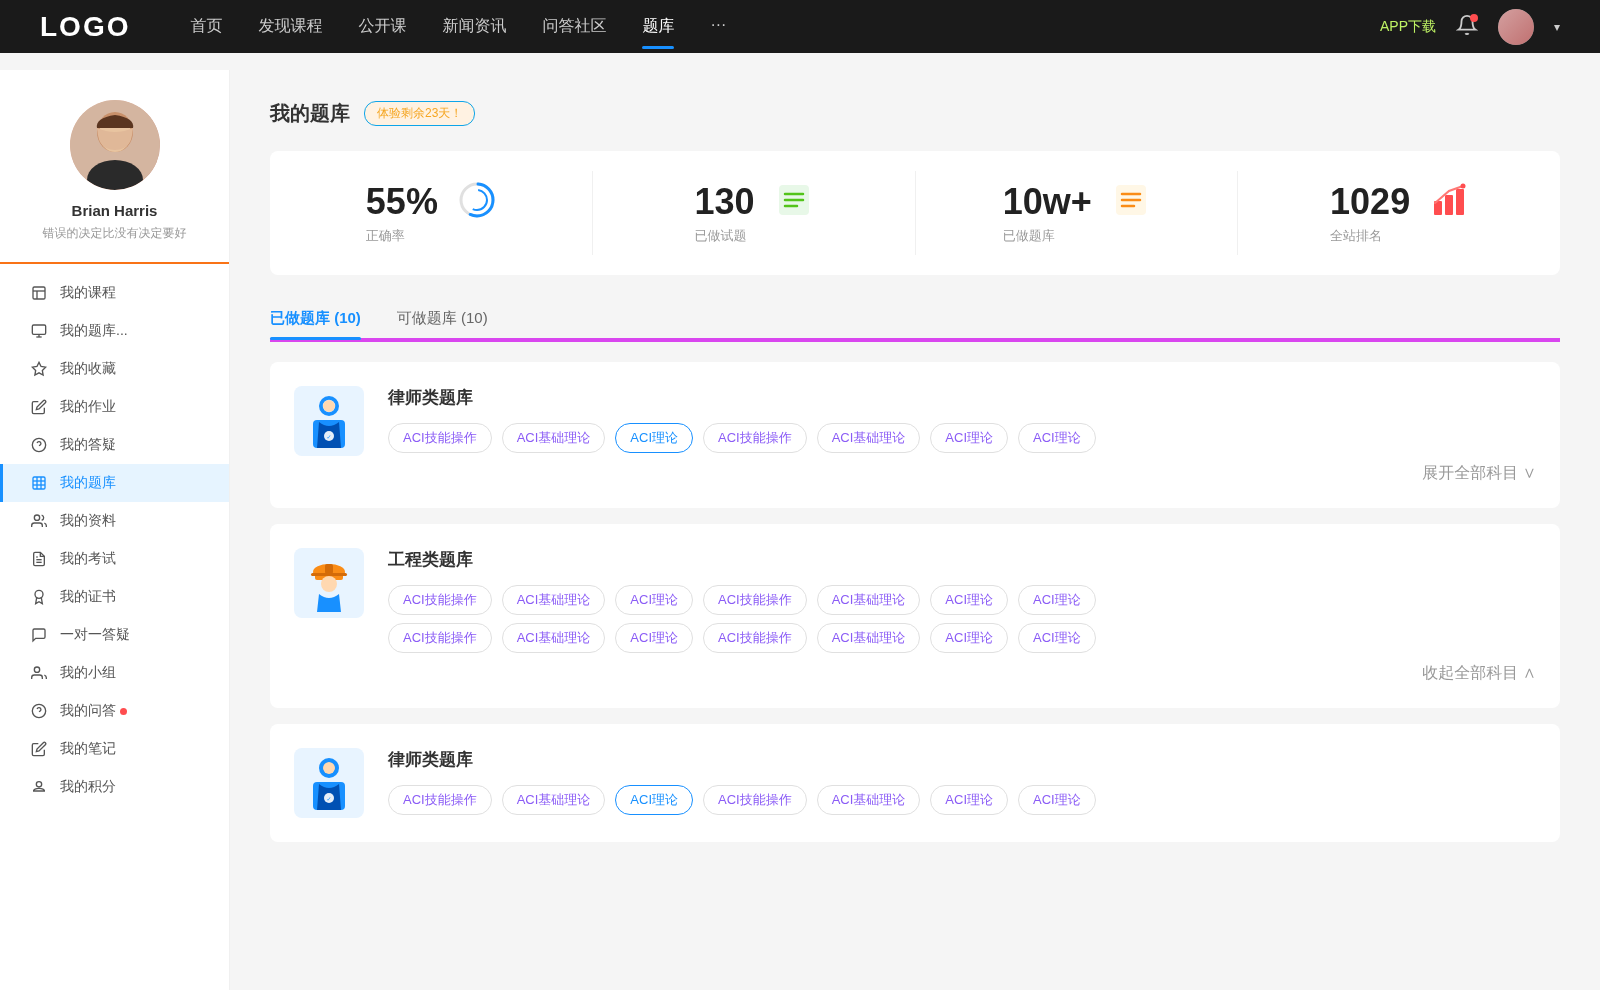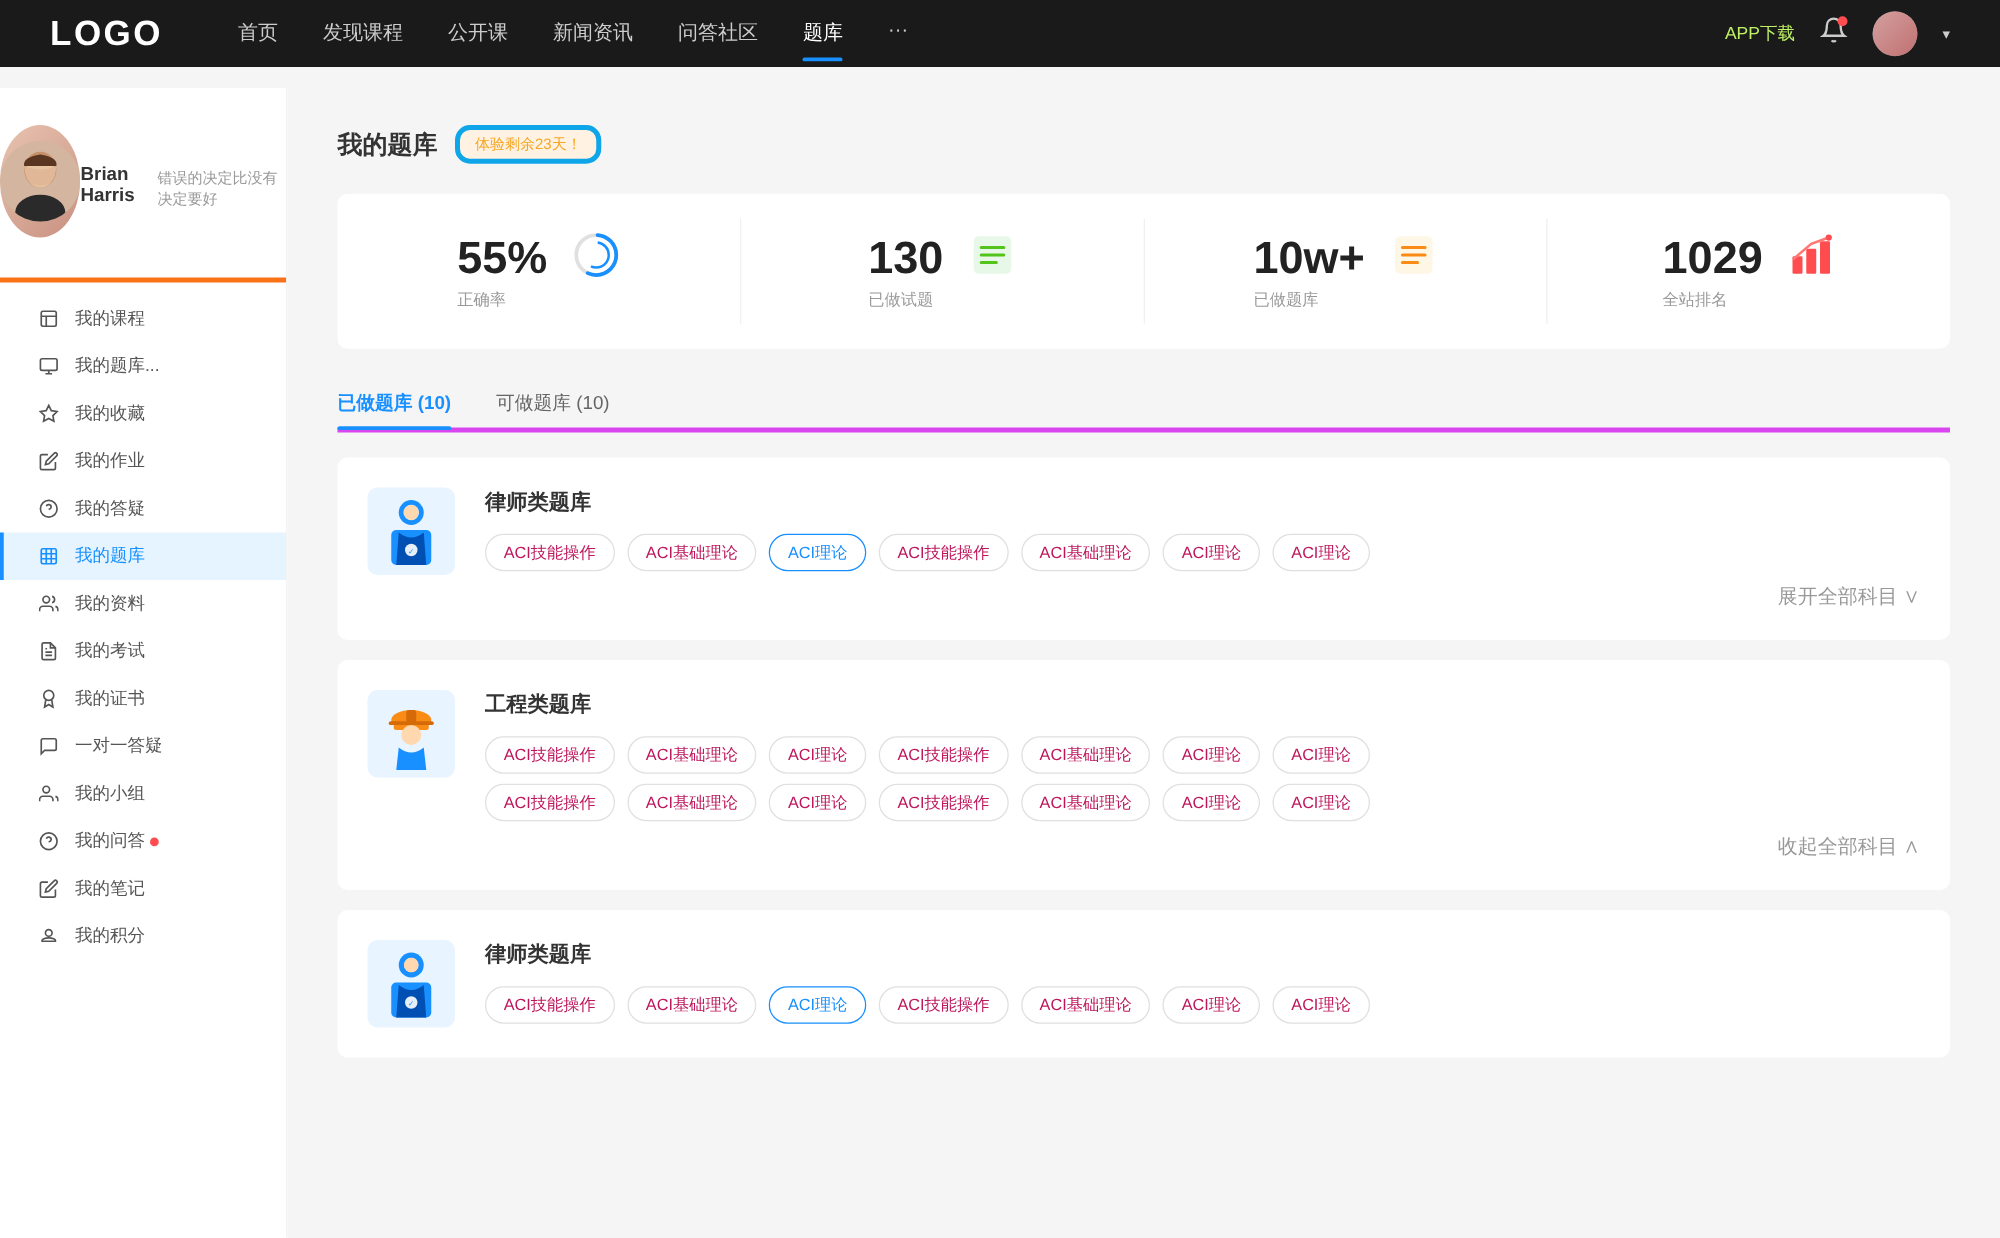--- a/index.html
+++ b/index.html
@@ -101,24 +101,24 @@
       flex-shrink: 0;
       border-right: 1px solid #f0f0f0;
       position: fixed;
       top: 70px;
       left: 0;
       bottom: 0;
       overflow-y: auto;
     }
     .sidebar-profile {
       display: flex;
-      flex-direction: row;
+      flex-direction: column;
       align-items: center;
       padding-bottom: 20px;
-      border-bottom: 4px solid #f97316;
+      border-bottom: 2px solid #f97316;
     }
     .sidebar-avatar {
       width: 90px; height: 90px;
       border-radius: 50%;
       background: linear-gradient(135deg, #e8c4b0 0%, #c99080 100%);
       margin-bottom: 12px;
       overflow: hidden;
       display: flex;
       align-items: center;
       justify-content: center;
@@ -189,21 +189,21 @@
     }
     .page-title {
       font-size: 20px;
       font-weight: 600;
       color: #333;
       margin-right: 14px;
     }
     .trial-badge {
       background: #fff2e2;
       color: #f5a623;
-      border: 4px solid #0ea5e9;
+      border: 1px solid #0ea5e9;
       border-radius: 12px;
       padding: 3px 12px;
       font-size: 12px;
     }
 
     
     .stats-row {
       display: flex;
       background: white;
       border-radius: 8px;
@@ -290,21 +290,21 @@
     .bank-card-tags {
       display: flex;
       flex-wrap: wrap;
       gap: 10px;
     }
     .tag {
       padding: 5px 14px;
       border-radius: 20px;
       font-size: 13px;
       border: 1px solid #e0e0e0;
-      color: #be185d;
+      color: #8b5cf6;
       cursor: pointer;
       background: white;
     }
     .tag.active {
       border-color: #1890ff;
       color: #1890ff;
       background: white;
     }
     .bank-card-footer {
       text-align: right;

